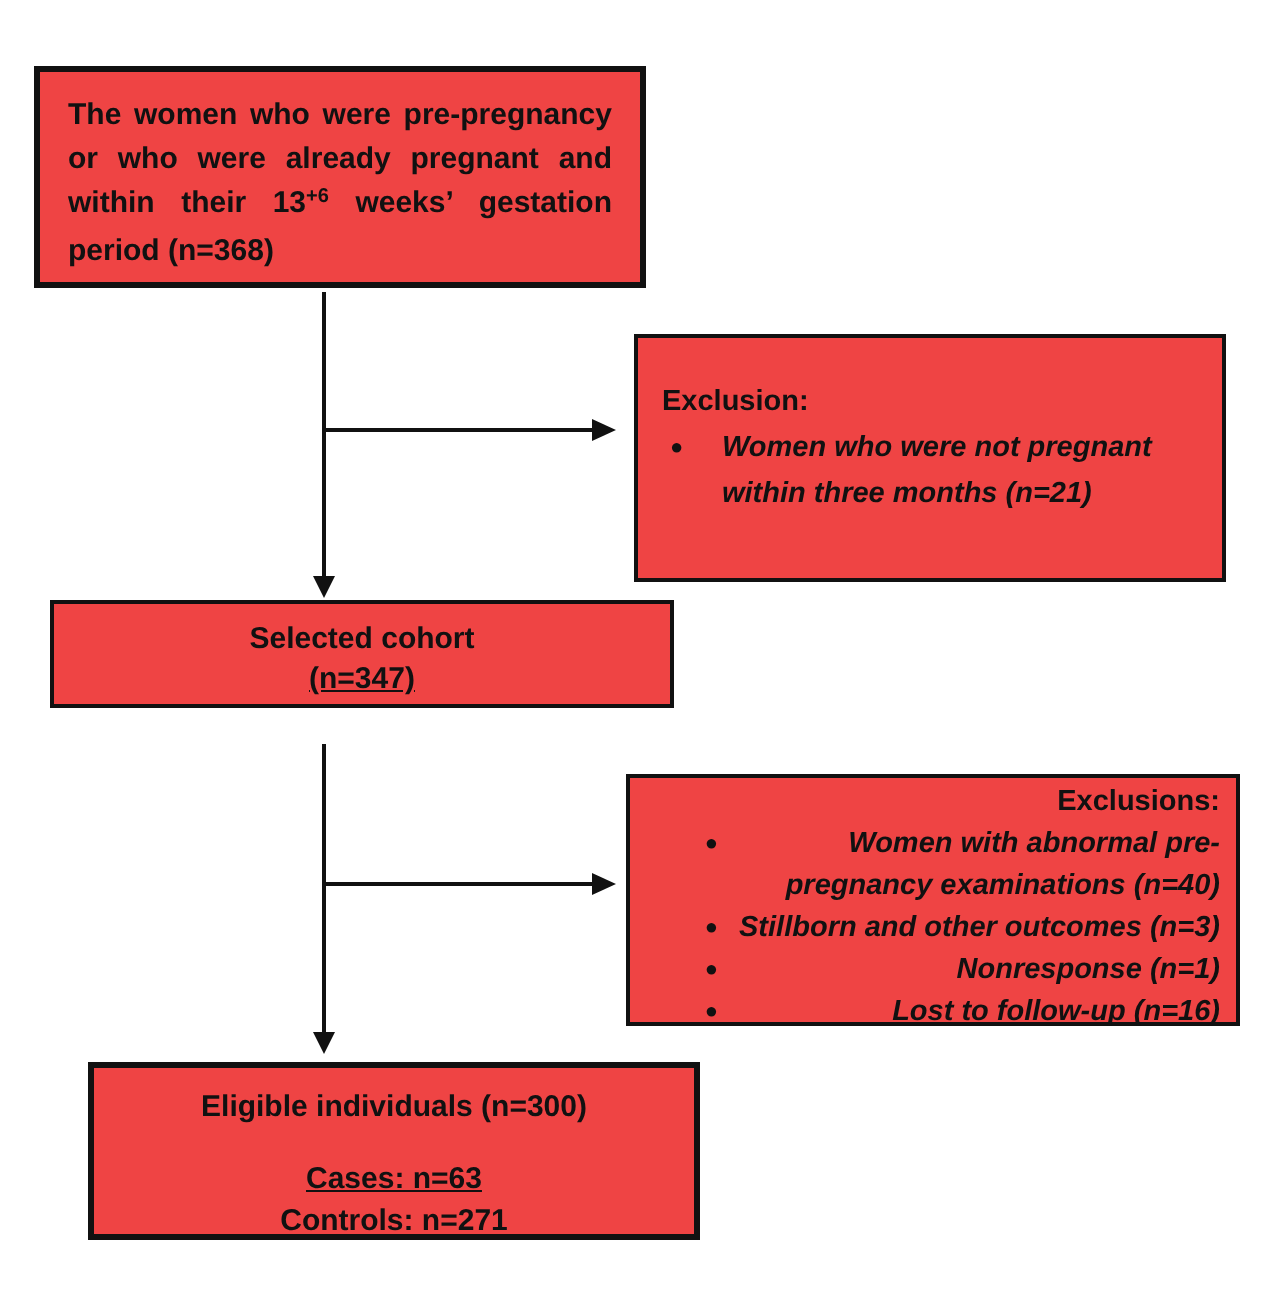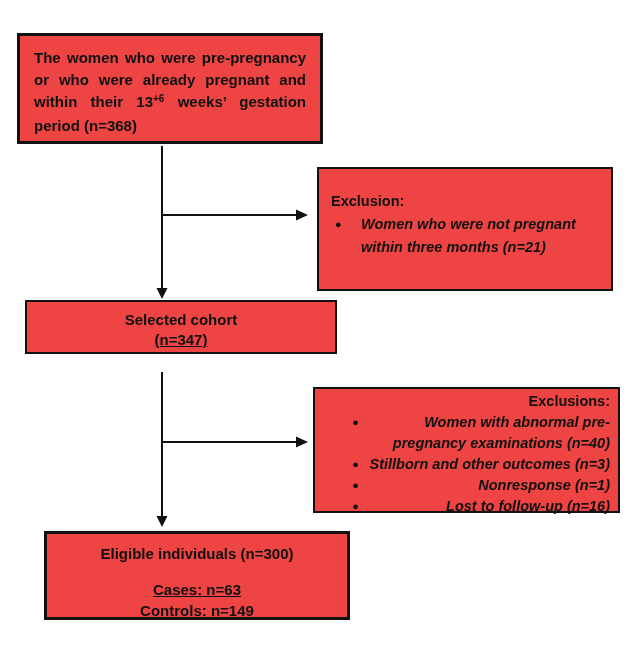--- a/index.html
+++ b/index.html
@@ -154,16 +154,16 @@
     </div>
     <div class="bullet-row">
       <span class="bullet">●</span>
       <span class="bullet-text">Lost to follow-up (n=16)</span>
     </div>
   </div>
 
   <div class="box eligible">
     <div>Eligible individuals (n=300)</div>
     <div class="elig-cases">Cases: n=63</div>
-    <div>Controls: n=149</div>
+    <div>Controls: n=271</div>
   </div>
 
 </div>
 
 </body></html>

